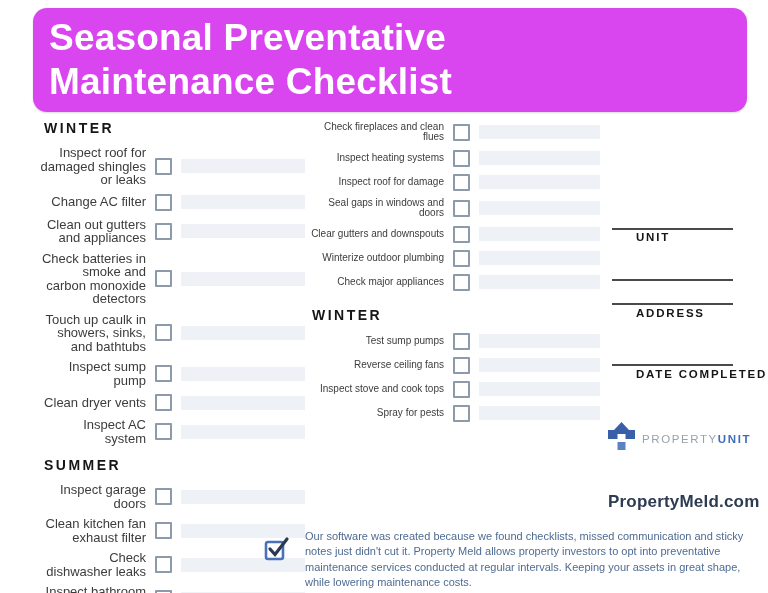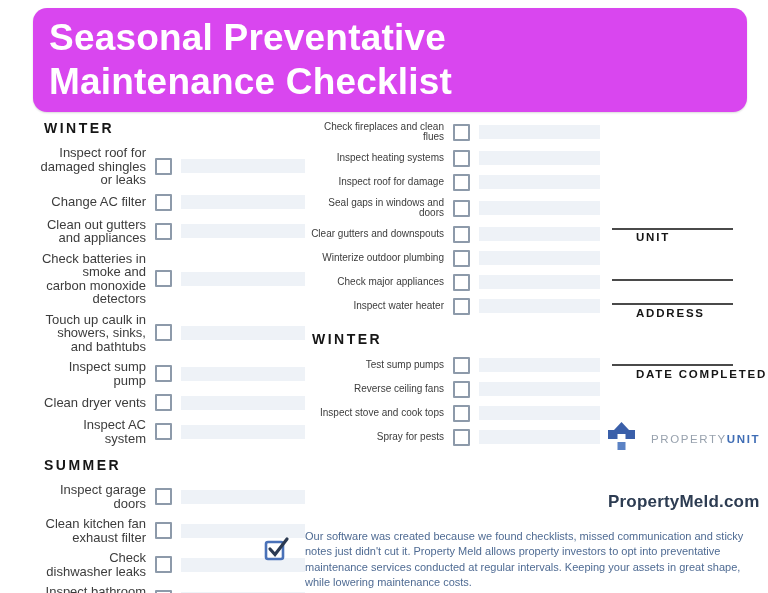--- a/index.html
+++ b/index.html
@@ -82,21 +82,21 @@
     position:absolute; left:636px;
     font-size:11.5px; font-weight:bold; color:#161616;
     letter-spacing:1.8px;
   }
 
   
   .brand { position:absolute; left:608px; top:422px; width:150px; }
   .logo-row { display:flex; align-items:center; }
   .logo-icon { flex:0 0 auto; margin-right:7px; }
   .logo-text { font-size:11.5px; letter-spacing:1.6px; white-space:nowrap; }
-  .logo-text .prop { color:#98a2ae; font-weight:normal;margin-left:9px; }
+  .logo-text .prop { color:#98a2ae; font-weight:normal; }
   .logo-text .meld { color:#3f6db5; font-weight:bold; }
   .website {
     margin-top:36px;
     font-size:17px; font-weight:bold; color:#2d3c52;
     letter-spacing:0.2px;
   }
 
   
   .footer-check { position:absolute; left:263px; top:536px; }
   .footer-note {
@@ -237,25 +237,20 @@
           <div class="checkbox"></div>
           <div class="write-field"></div>
         </div>
 
         <div class="row">
           <div class="row-label">Check major appliances</div>
           <div class="checkbox"></div>
           <div class="write-field"></div>
         </div>
 
-        <div class="row">
-          <div class="row-label">Inspect water heater</div>
-          <div class="checkbox"></div>
-          <div class="write-field"></div>
-        </div>
       </div>
   </div>
   <div class="section gap-lg">
     <div class="section-title">WINTER</div>
     <div>
 
         <div class="row">
           <div class="row-label">Test sump pumps</div>
           <div class="checkbox"></div>
           <div class="write-field"></div>

